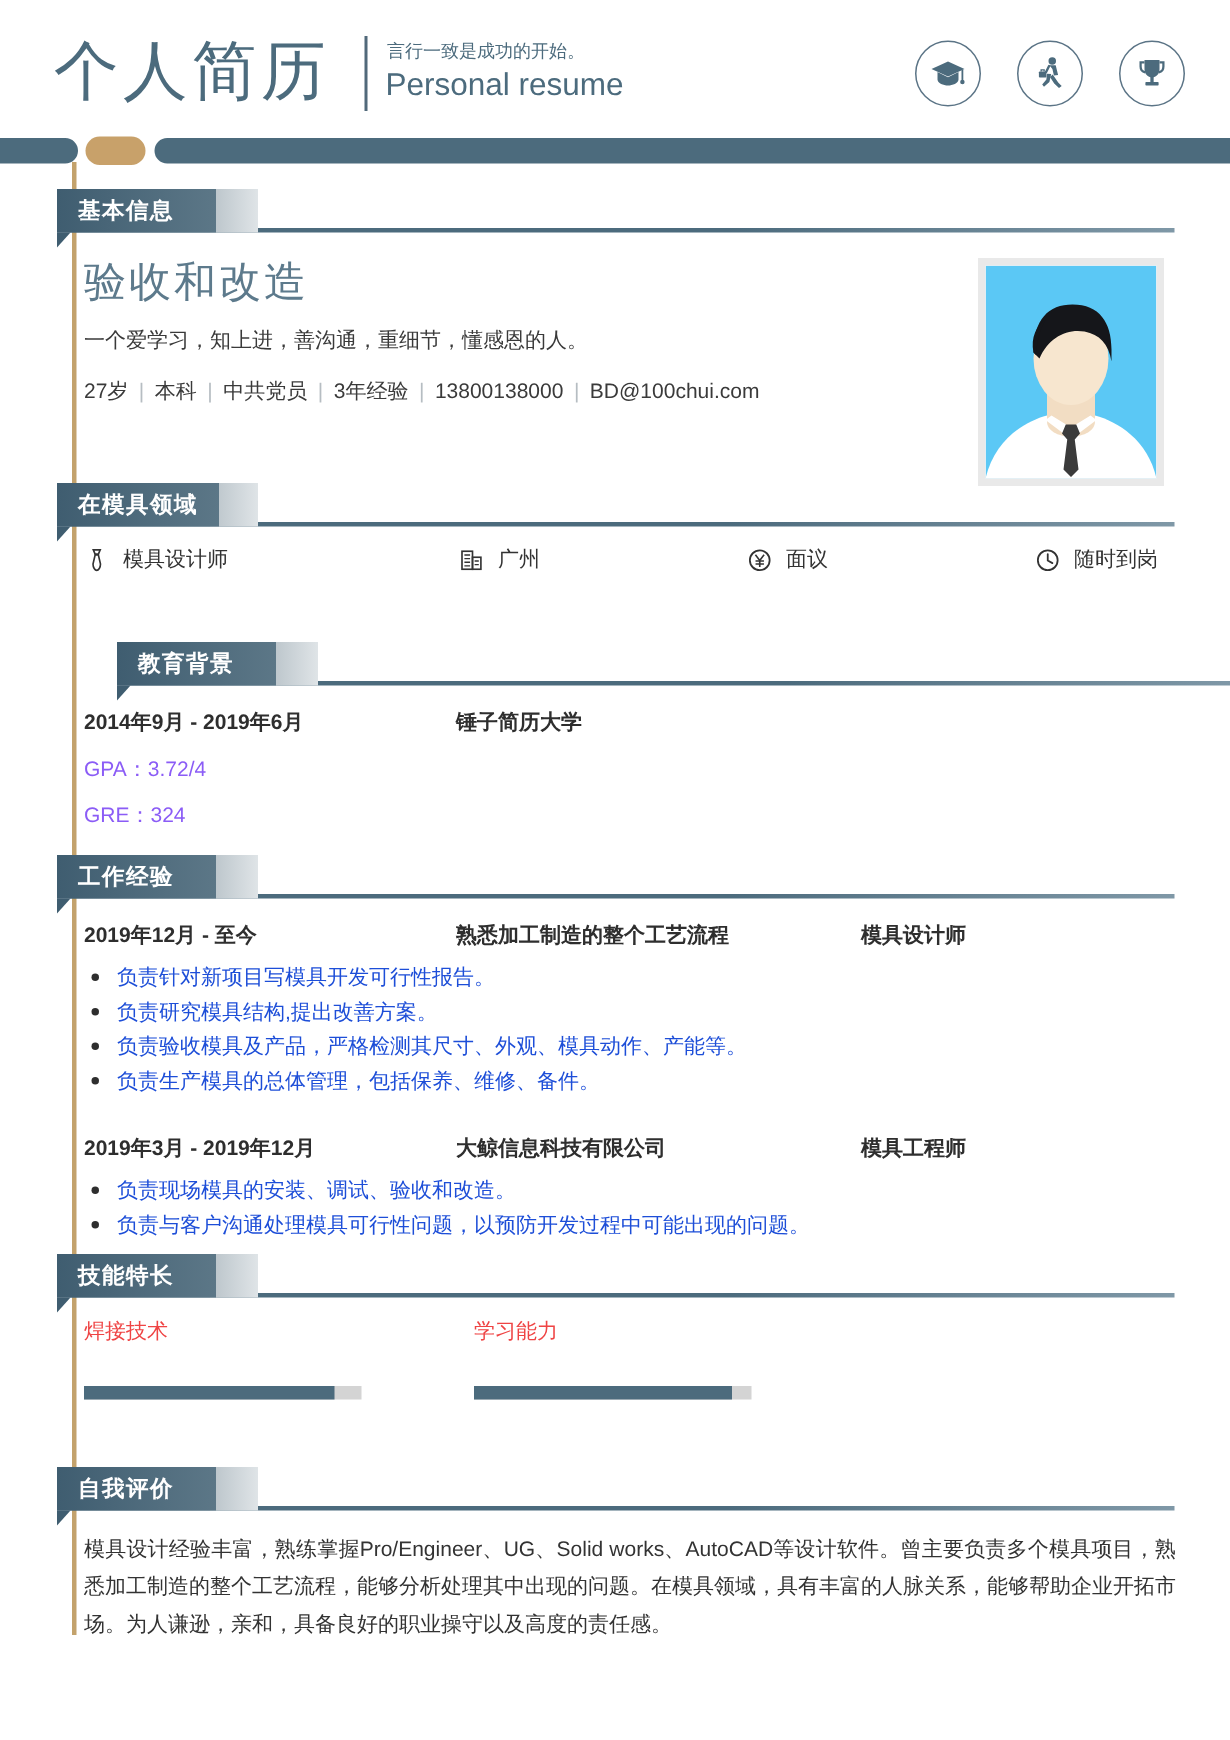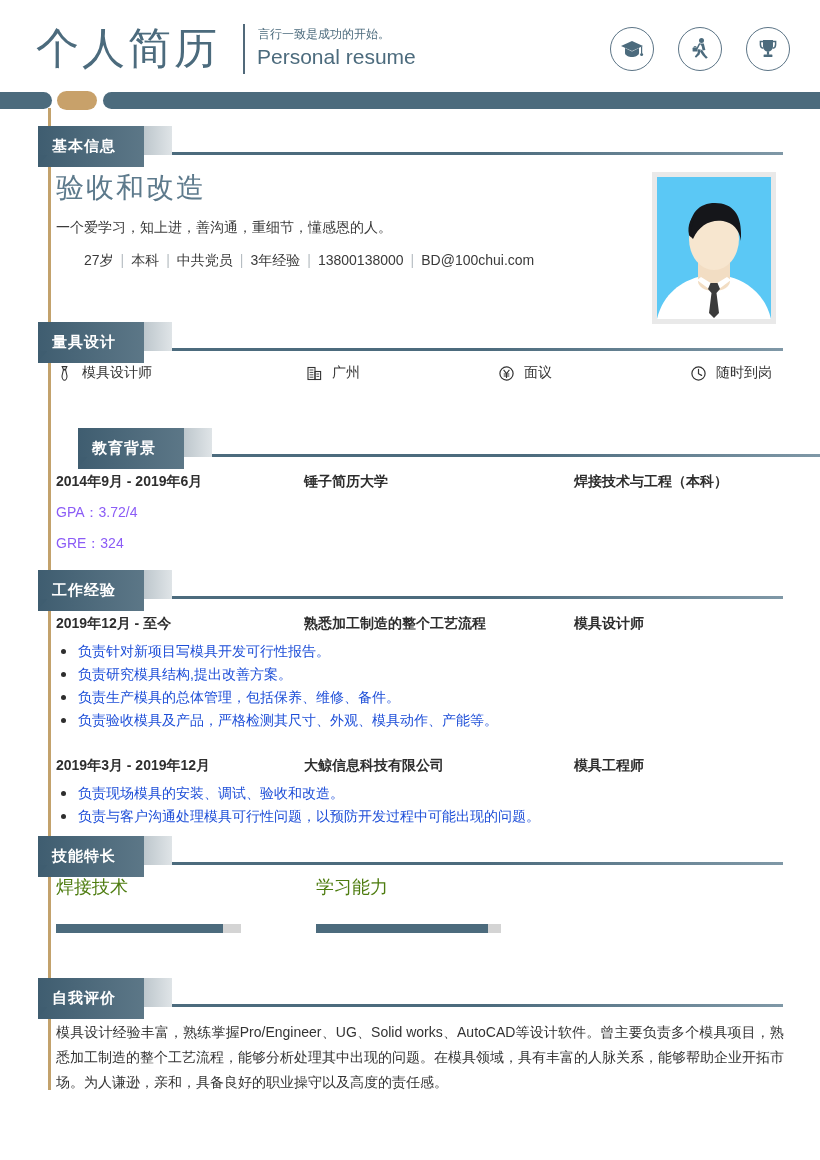--- a/index.html
+++ b/index.html
@@ -111,21 +111,21 @@
     width:745px; height:3px;
     background:linear-gradient(to right,#4c6b7d 0%,#4c6b7d 60%,#7f98a7 100%);
   }
   .ribbon-tab {
     position:absolute; left:140px; top:0;
     width:32px; height:29px;
     background:linear-gradient(to right,#b9c3c9,#dfe4e7);
   }
   .ribbon {
     position:absolute; left:38px; top:0;
-    height:41px;
+    height:29px;
     min-width:106px;
     background:linear-gradient(to right,#3f5d70,#5c7787);
     color:#ffffff;
     font-size:15px;
     font-weight:bold;
     letter-spacing:1px;
     display:flex;
     align-items:center;
     padding:0 14px;
     box-sizing:border-box;
@@ -141,21 +141,21 @@
   .sec-basic { top:126px; }
   .basic-body { position:absolute; left:56px; top:44px; width:560px; }
   .person-name {
     font-size:28px; font-weight:400; color:#5d7a8c;
     letter-spacing:2px; line-height:36px;
   }
   .person-tag {
     margin-top:12px; font-size:14px; color:#3a3a3a; line-height:20px;font-family:Liberation Serif, serif;
   }
   .person-meta {
-    margin-top:12px; font-size:14px; color:#3a3a3a; line-height:20px;margin-left:28px;
+    margin-top:12px; font-size:14px; color:#3a3a3a; line-height:20px;
   }
   .person-meta .sep { color:#b6bdc2; margin:0 7px; }
   .photo-frame {
     position:absolute; left:652px; top:46px;
     width:124px; height:152px;
     background:#ffffff;
     border:5px solid #e9e9e9;
     box-sizing:border-box;
     overflow:hidden;
   }
@@ -206,21 +206,21 @@
   }
 
   
   .sec-skill { top:836px; }
   .skill-body {
     position:absolute; left:56px; top:40px; width:728px;
   }
   .skill-row { display:flex; }
   .skill-col { width:260px; }
   .skill-col:last-child { width:208px; }
-  .skill-name { font-size:18px; color:#4d7c0f; line-height:22px; }
+  .skill-name { font-size:14px; color:#ef4444; line-height:22px; }
   .skill-track {
     margin-top:26px;
     width:185px; height:9px;
     background:#d4d4d4;
   }
   .skill-fill { height:9px; background:#4c6b7d; }
 
   
   .sec-self { top:978px; }
   .self-body {
@@ -302,21 +302,21 @@
       <path d="M44 100 L57 108 L70 100 L74 103 L62 112 L57 142 L52 112 L40 103 Z" fill="#ffffff"></path>
       <path d="M53.5 106 L60.5 106 L63 112 L59.5 116 L62 136 L57 141 L52 136 L54.5 116 L51 112 Z" fill="#3b3b3b"></path>
     </svg>
   </div>
 </div>
 
 <div class="section sec-intent">
   <div class="ribbon-wrap">
     <div class="ribbon-rule"></div>
     <div class="ribbon-tab"></div>
-    <div class="ribbon">量具设计</div>
+    <div class="ribbon">在模具领域</div>
     <div class="ribbon-notch"></div>
   </div>
 
   <div class="intent-row">
     <div class="intent-item intent-w1">
       <span>
         <svg width="17" height="17" viewBox="0 0 17 17">
           <path d="M6.2 1.6 L10.8 1.6 L9.6 4.4 L7.4 4.4 Z" fill="none" stroke="#333" stroke-width="1.1"></path>
           <path d="M7.4 5 L9.6 5 L11 11 C11 13.3 9.7 15.2 8.5 15.2 C7.3 15.2 6 13.3 6 11 Z" fill="none" stroke="#333" stroke-width="1.1"></path>
         </svg>
@@ -364,21 +364,20 @@
     <div class="ribbon-rule"></div>
     <div class="ribbon-tab"></div>
     <div class="ribbon">教育背景</div>
     <div class="ribbon-notch"></div>
   </div>
 
   <div class="edu-body">
     <div class="row3">
       <div class="c1">2014年9月 - 2019年6月</div>
       <div class="c2">锤子简历大学</div>
-      <div class="c3">焊接技术与工程（本科）</div>
     </div>
     <div class="edu-sub">GPA：3.72/4</div>
     <div class="edu-sub">GRE：324</div>
   </div>
 </div>
 
 <div class="section sec-work">
   <div class="ribbon-wrap">
     <div class="ribbon-rule"></div>
     <div class="ribbon-tab"></div>
@@ -389,22 +388,22 @@
   <div class="work-body">
     <div class="work-entry">
       <div class="row3">
         <div class="c1">2019年12月 - 至今</div>
         <div class="c2">熟悉加工制造的整个工艺流程</div>
         <div class="c3">模具设计师</div>
       </div>
       <ul class="bullets">
         <li>负责针对新项目写模具开发可行性报告。</li>
         <li>负责研究模具结构,提出改善方案。</li>
+        <li>负责验收模具及产品，严格检测其尺寸、外观、模具动作、产能等。</li>
         <li>负责生产模具的总体管理，包括保养、维修、备件。</li>
-        <li>负责验收模具及产品，严格检测其尺寸、外观、模具动作、产能等。</li>
       </ul>
     </div>
 
     <div class="work-entry">
       <div class="row3">
         <div class="c1">2019年3月 - 2019年12月</div>
         <div class="c2">大鲸信息科技有限公司</div>
         <div class="c3">模具工程师</div>
       </div>
       <ul class="bullets">

